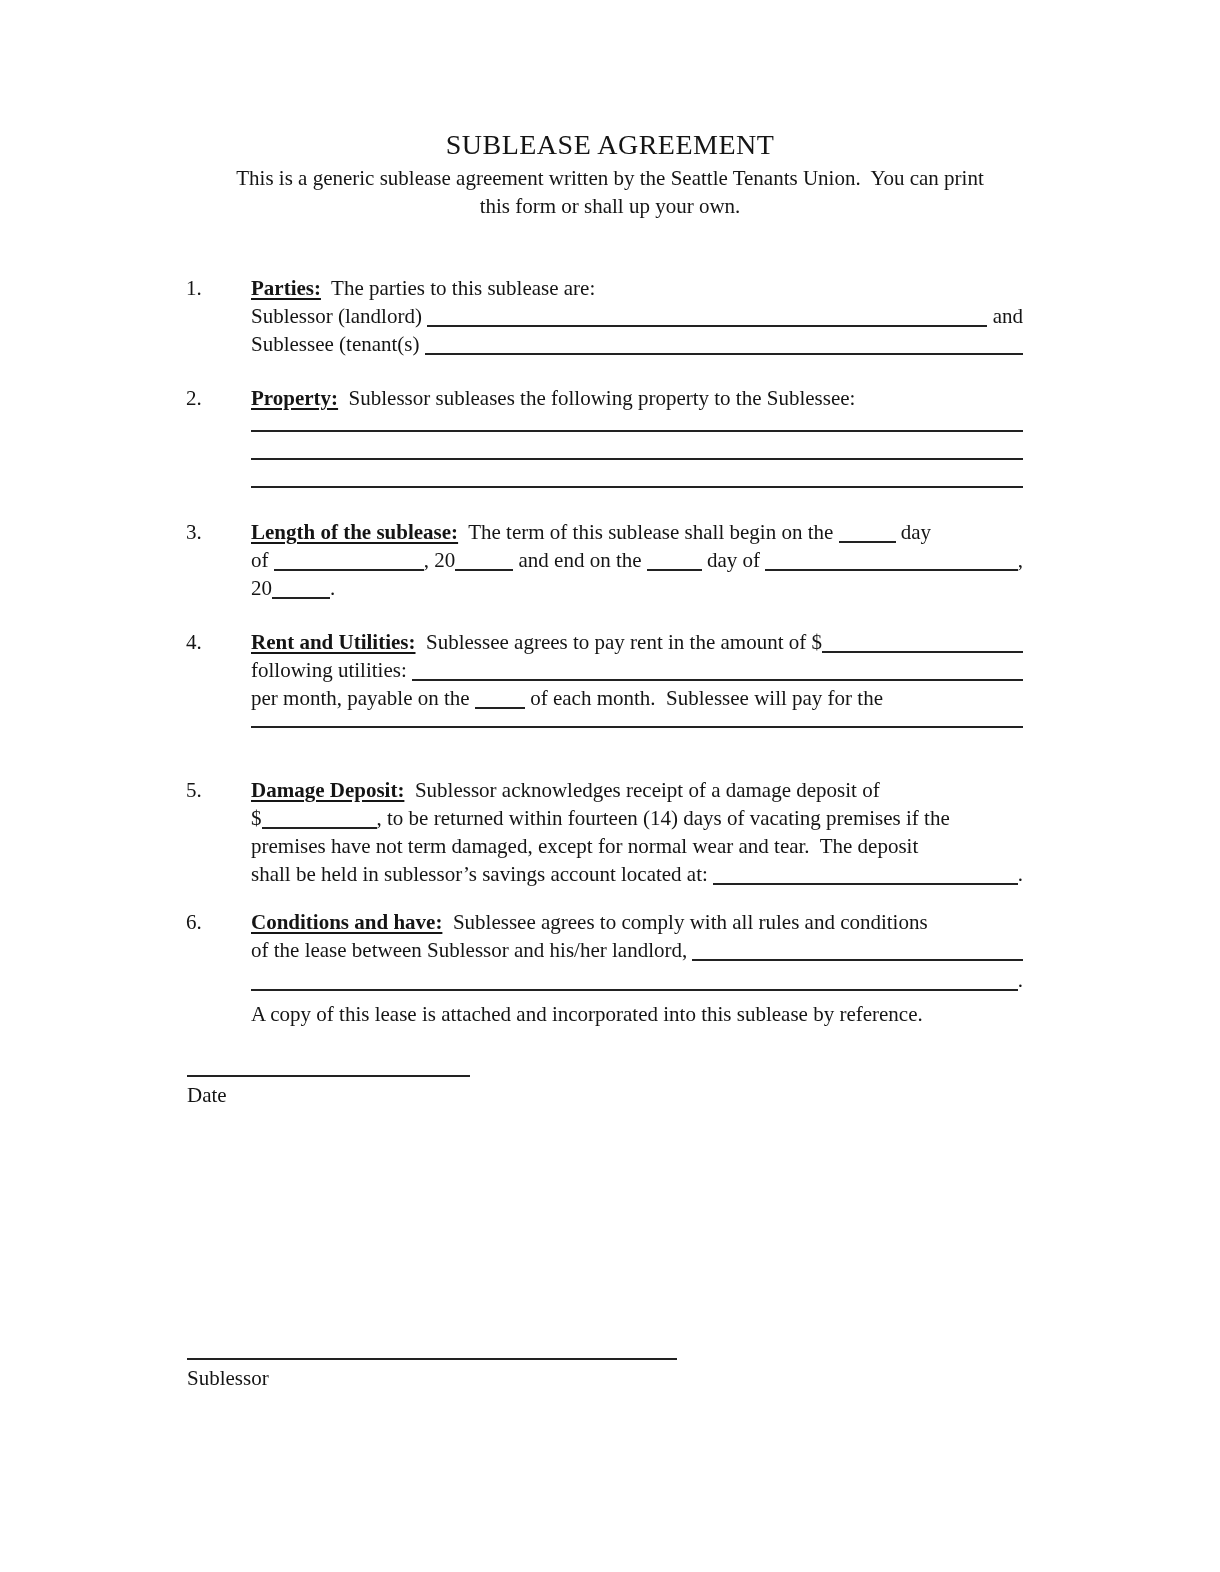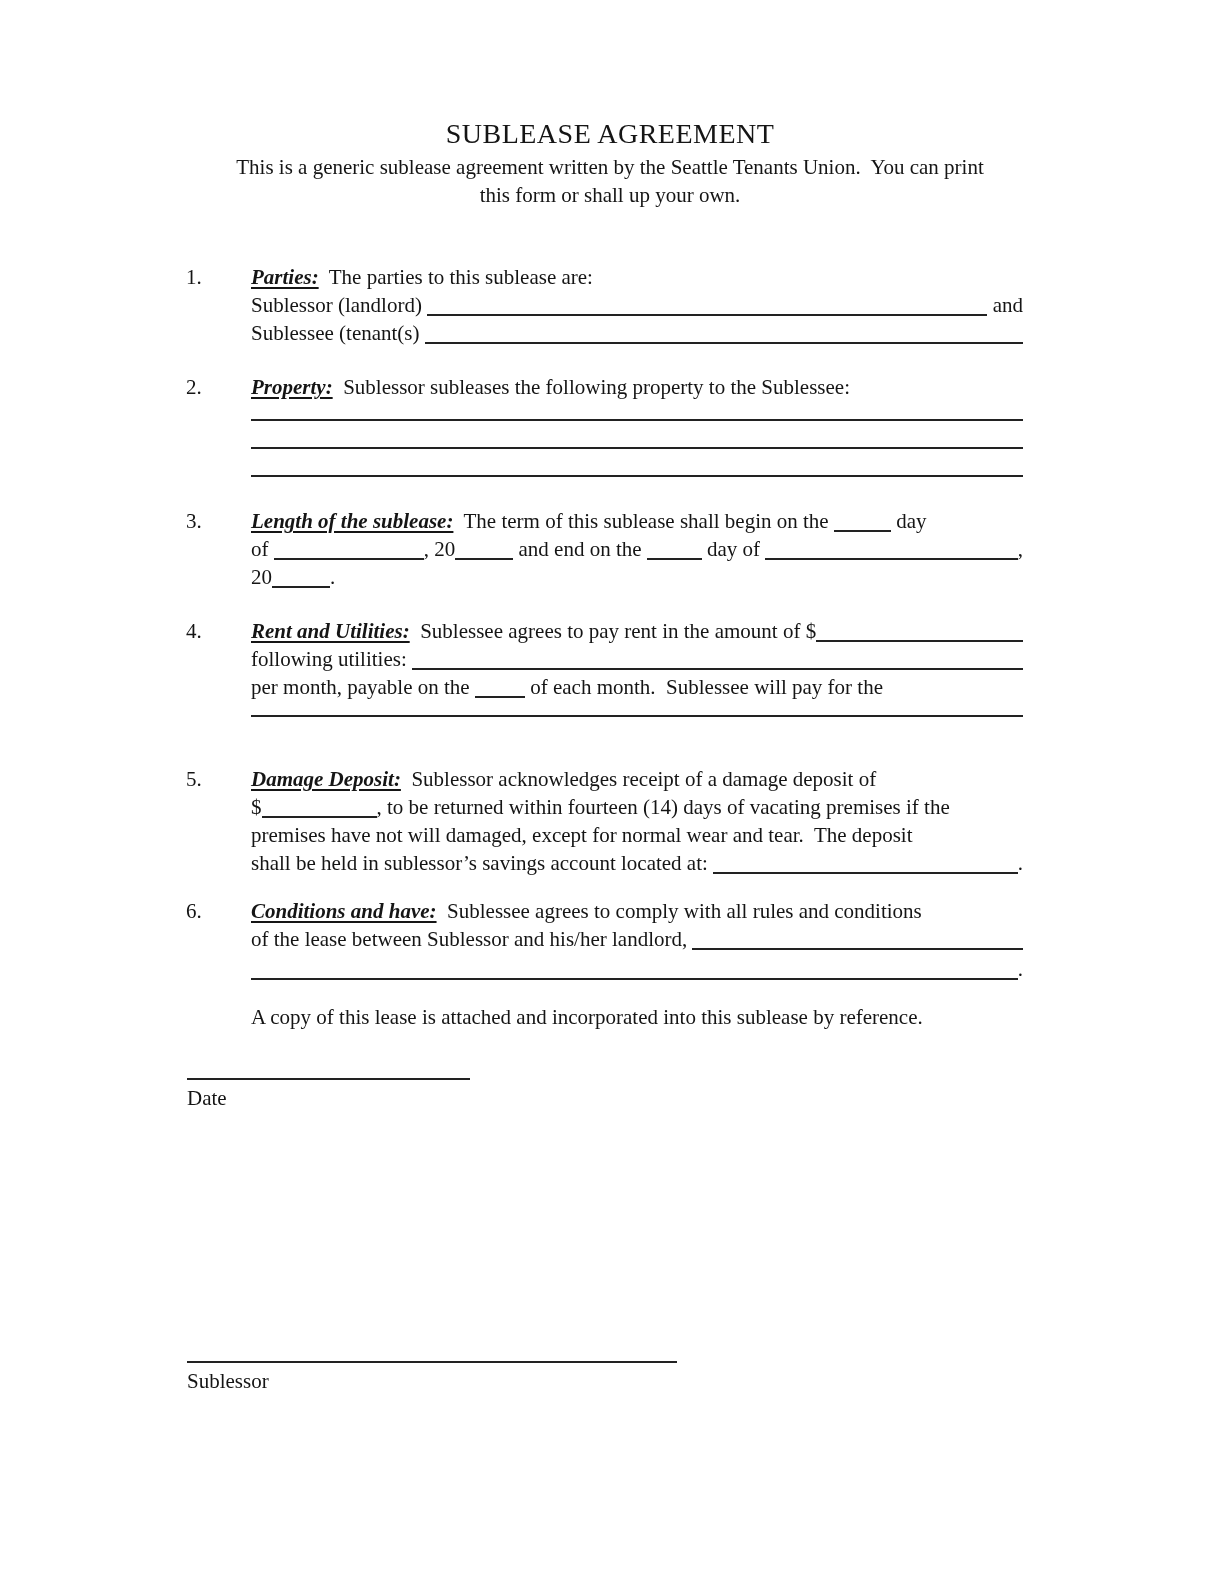--- a/index.html
+++ b/index.html
@@ -7,21 +7,21 @@
     position: relative;
     width: 1220px;
     height: 1572px;
     background: #ffffff;
     font-family: "Liberation Serif", "DejaVu Serif", serif;
     color: #151515;
     font-size: 21px;
     line-height: 28px;
     overflow: hidden;
   }
-  .doc-header { padding-top: 117px; text-align: center; }
+  .doc-header { padding-top: 117px; text-align: center; margin-top: 11px; }
   .doc-title {
     margin: 0;
     font-size: 28px;
     line-height: 34px;
     font-weight: normal;
     letter-spacing: 0.5px;
   }
   .intro { margin: 2px 0 0 0; white-space: pre; }
 
   .clauses { margin: 54px 0 0 186px; width: 837px; }
@@ -29,21 +29,20 @@
   .clause-num { width: 65px; flex: 0 0 65px; }
   .clause-body { width: 772px; flex: 0 0 772px; }
 
   .cline { display: flex; align-items: flex-end; white-space: pre; }
   .cline > span { display: block; }
   .heading {
     font-weight: bold;
     text-decoration: underline;
     text-decoration-thickness: 2px;
     text-underline-offset: 3px;
-    font-style: italic;
   }
   .blank {
     border-bottom: 2px solid #222222;
     height: 20px;
     margin-bottom: 3px;
     flex: 0 0 auto;
   }
   .blank.grow { flex: 1 1 auto; min-width: 40px; }
   .blank-row { border-bottom: 2px solid #222222; }
 
@@ -56,21 +55,21 @@
   
   .prop-row-first { height: 18px; }
   .prop-row { height: 26px; }
 
   
   .rent-row { margin-top: 4px; height: 10px; }
 
   
   .cond-rule-line { margin-top: 2px; }
   .cond-rule-line .blank { height: 12px; }
-  .note-line { margin-top: 20px; }
+  .note-line { margin-top: 6px; }
 
   
   .signatures { margin: 45px 0 0 187px; }
   .sig-row { display: flex; flex-direction: column; }
   .sig-row + .sig-row { margin-top: 48px; }
   .sig-col-left { width: 283px; flex: 0 0 283px; margin-right: 70px; }
   .sig-col-right { width: 490px; flex: 0 0 490px; }
   .sig-line { border-bottom: 2px solid #222222; height: 2px; }
   .sig-label { margin-top: 4px; }
 </style>
@@ -147,21 +146,21 @@
     <div class="clause mb-20">
       <div class="clause-num">5.</div>
       <div class="clause-body">
         <div class="cline">
           <span class="heading">Damage Deposit:</span><span>  Sublessor acknowledges receipt of a damage deposit of</span>
         </div>
         <div class="cline">
           <span>$</span><span class="blank" style="width:115px"></span><span>, to be returned within fourteen (14) days of vacating premises if the</span>
         </div>
         <div class="cline">
-          <span>premises have not will damaged, except for normal wear and tear.  The deposit</span>
+          <span>premises have not term damaged, except for normal wear and tear.  The deposit</span>
         </div>
         <div class="cline">
           <span>shall be held in sublessor’s savings account located at: </span><span class="blank grow"></span><span>.</span>
         </div>
       </div>
     </div>
 
     <div class="clause">
       <div class="clause-num">6.</div>
       <div class="clause-body">

